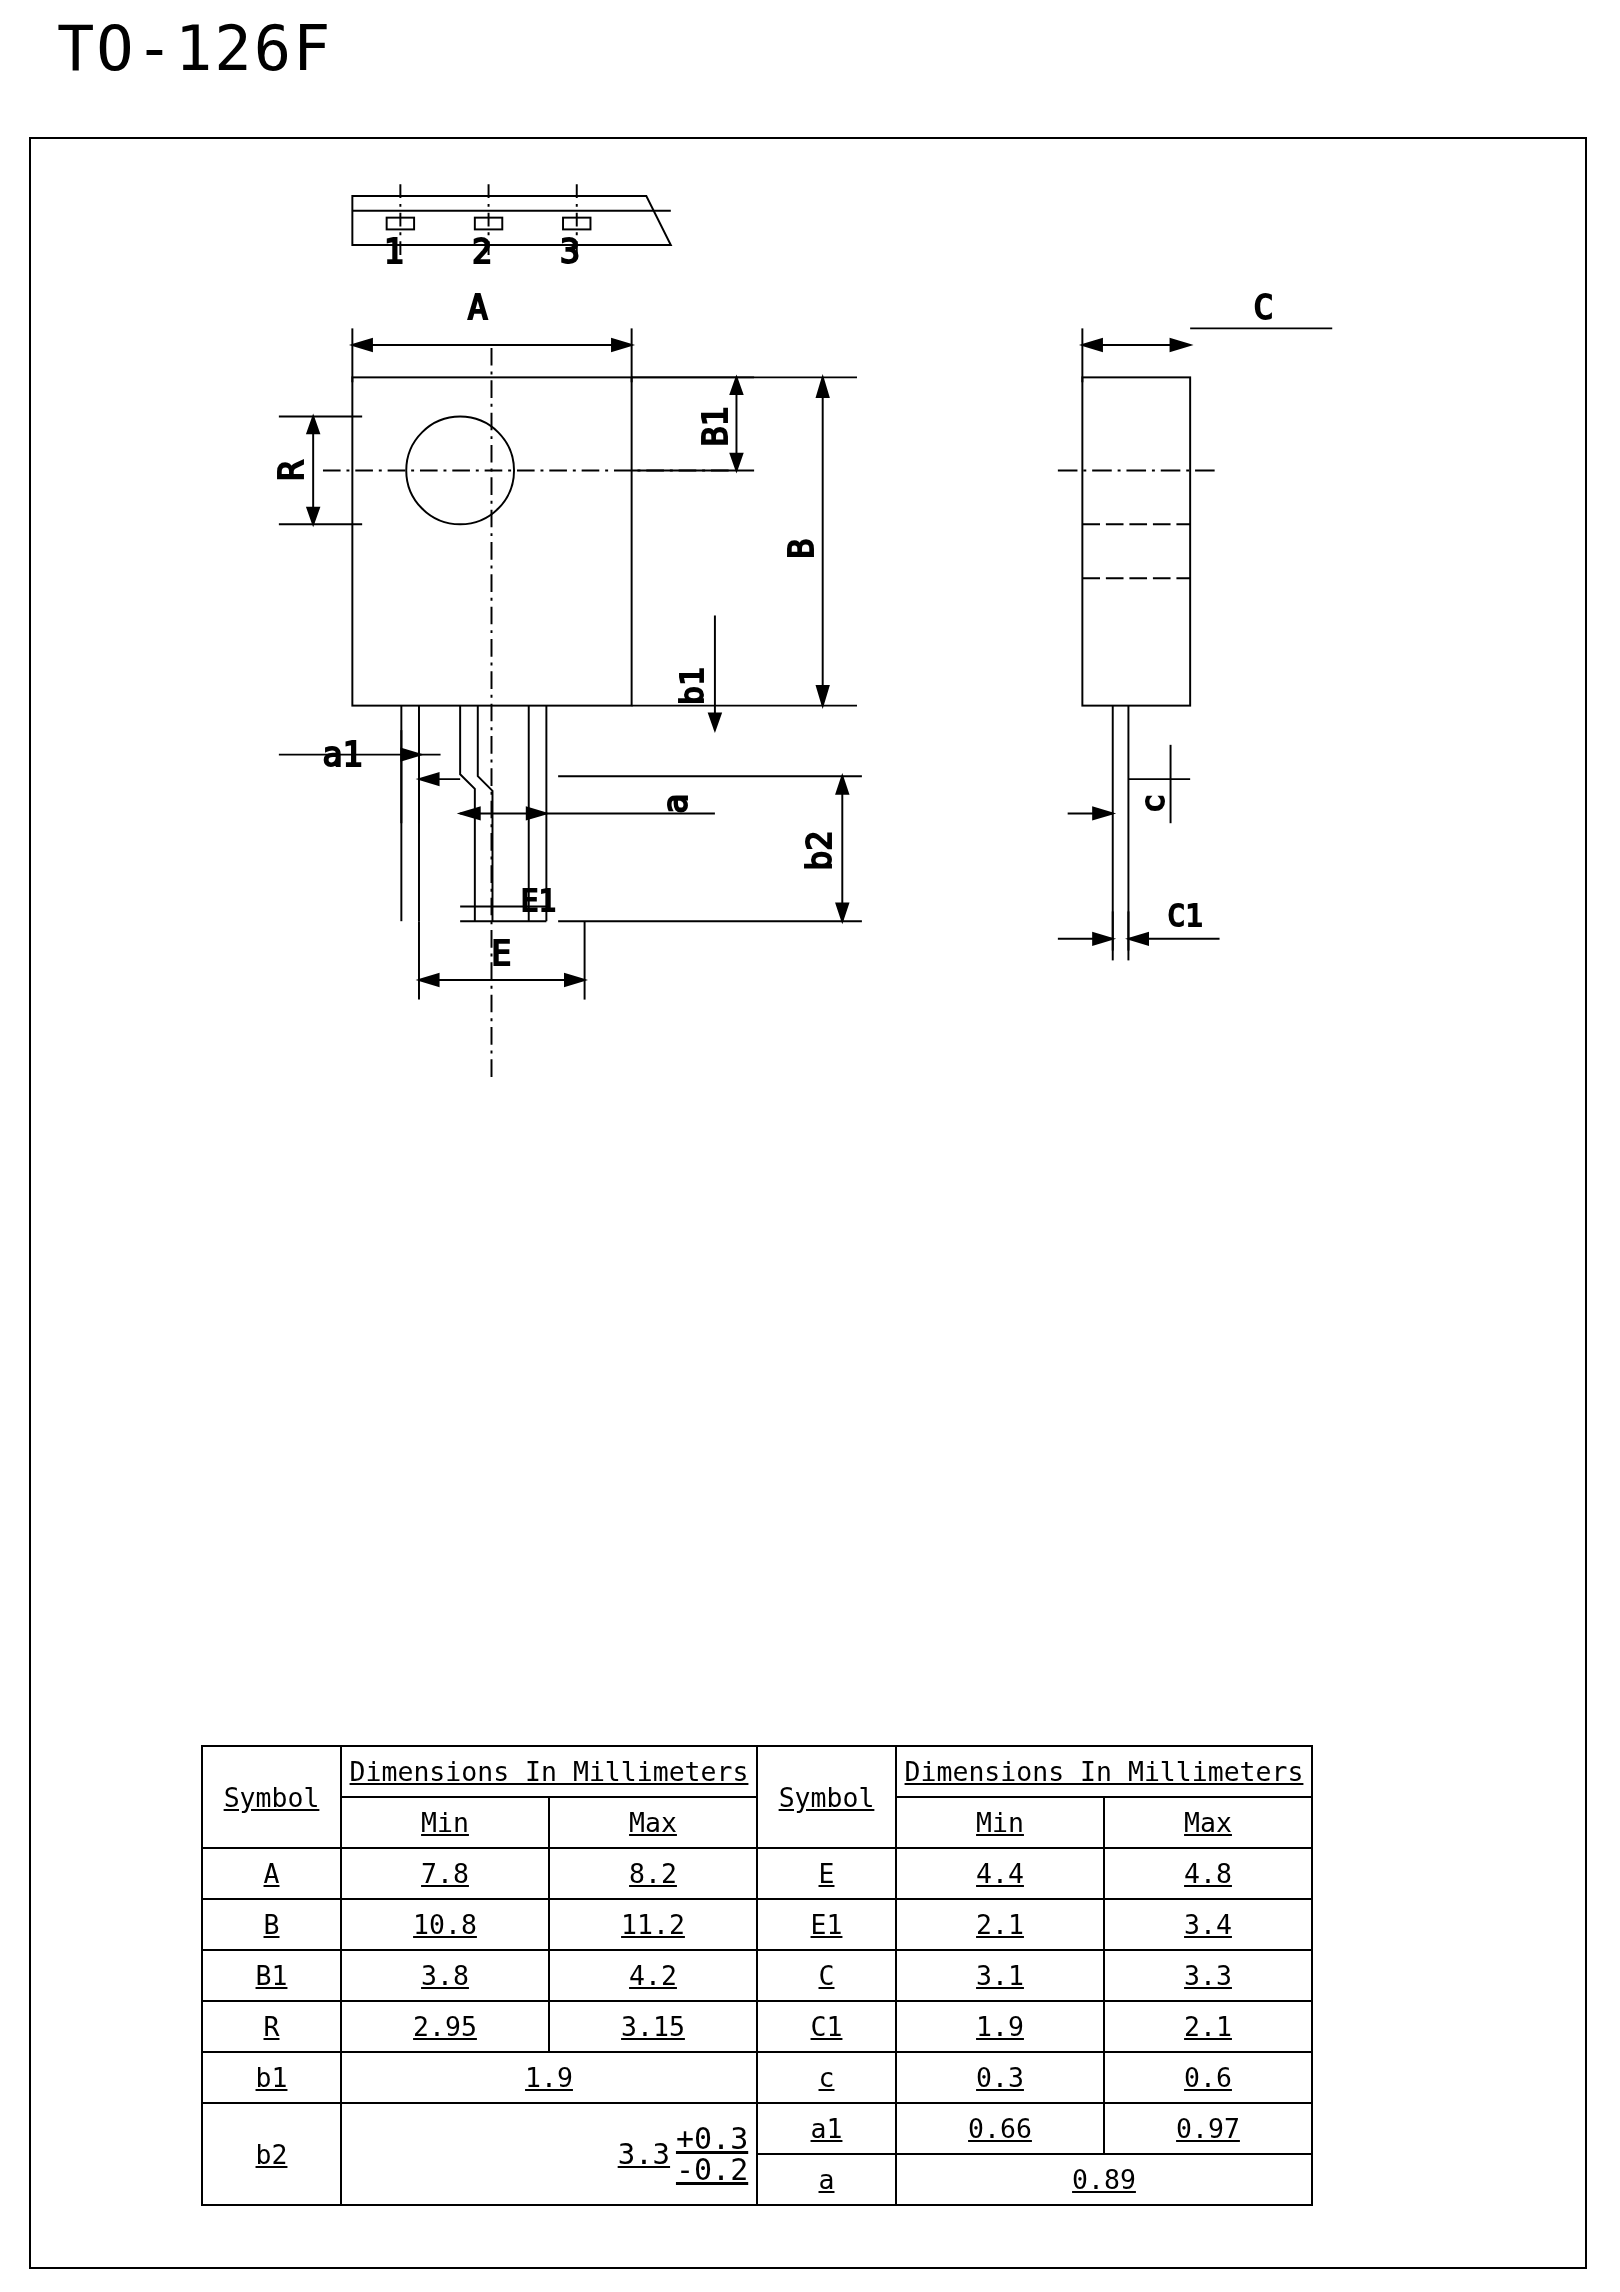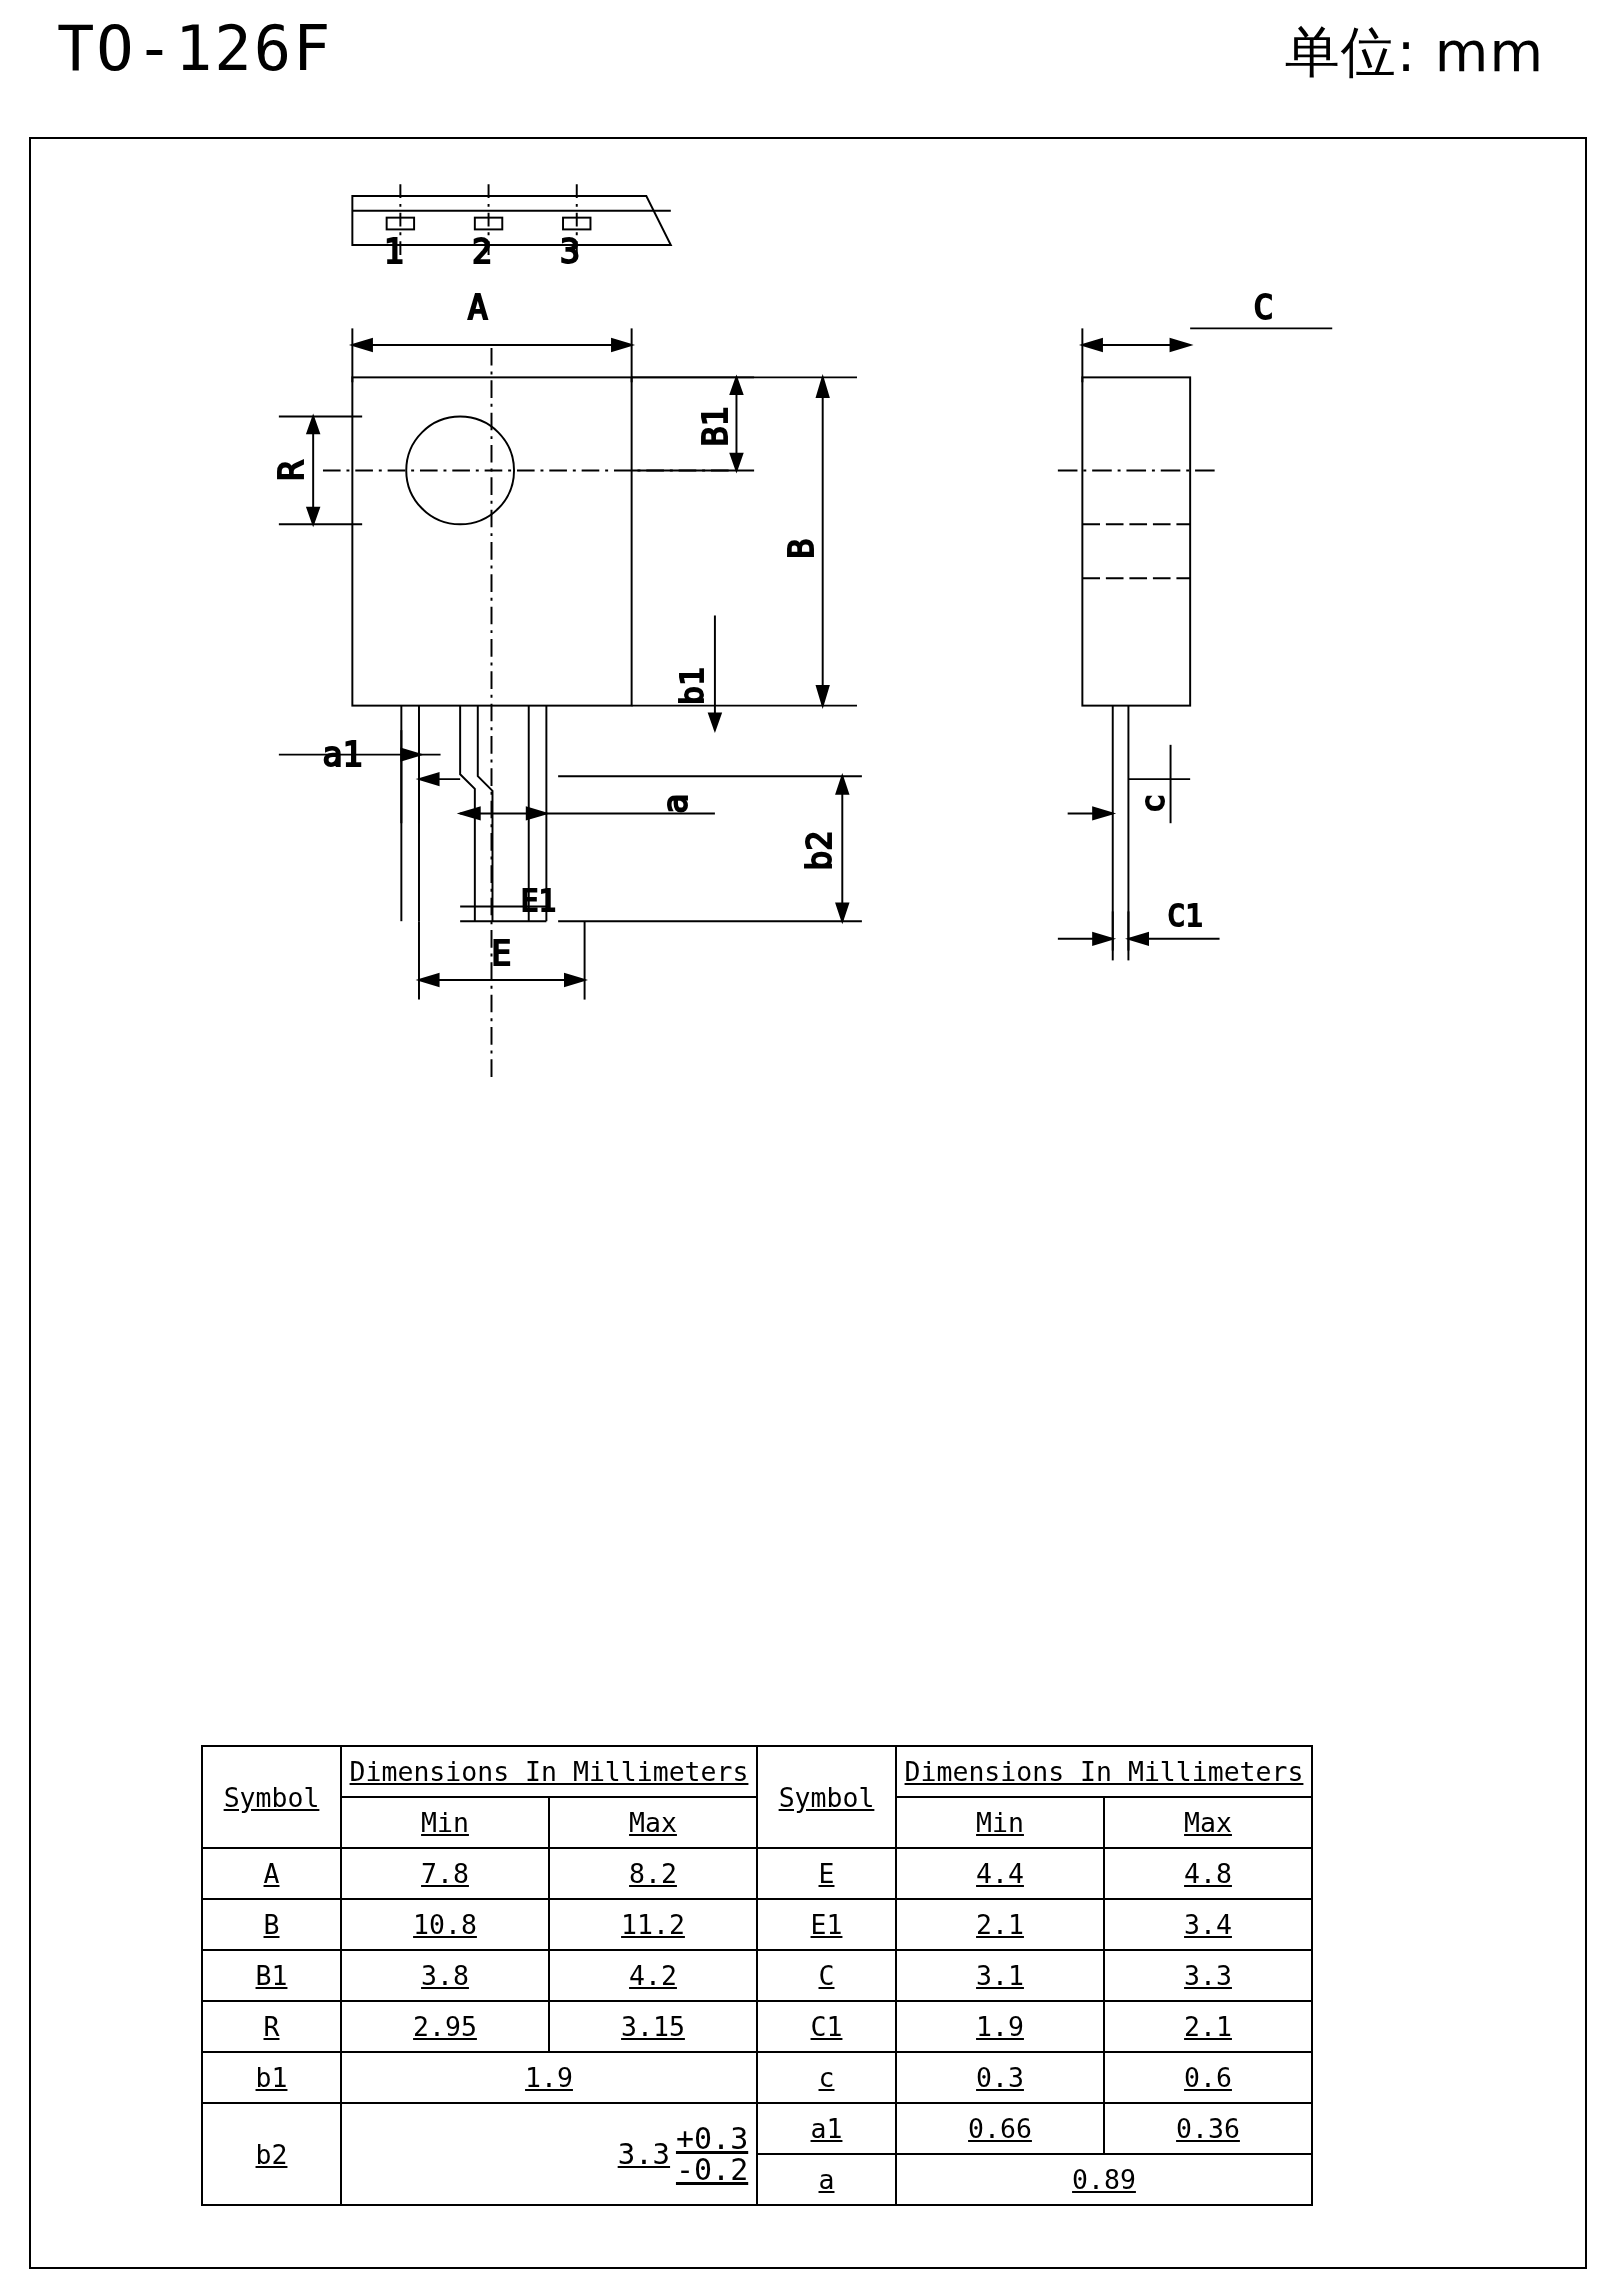--- a/index.html
+++ b/index.html
@@ -100,21 +100,20 @@
     fill: #000;
   }
 </style>
 </head>
 <body>
 
 <div class="page">
 
   <div class="header">
     <div class="title-left">TO-126F</div>
-    <div class="title-right">单位: mm</div>
   </div>
 
   <div class="frame"></div>
 
   <svg class="drawing" width="1558" height="1588" viewBox="0 0 1590 1620">
     <g stroke="#000" fill="none" stroke-width="2">
 
       <g>
 
         <path d="M 330 110 L 330 60 L 630 60 L 655 110 Z"></path>
@@ -339,21 +338,21 @@
         <div class="tol">
           <span class="num">3.3</span>
           <span class="pm">
             <div>+0.3</div>
             <div>-0.2</div>
           </span>
         </div>
       </td>
       <td class="sym">a1</td>
       <td class="val">0.66</td>
-      <td class="val">0.36</td>
+      <td class="val">0.97</td>
     </tr>
     <tr>
       <td class="sym">a</td>
       <td class="val" colspan="2">0.89</td>
     </tr>
   </tbody>
     </table>
 
 </div>
 

